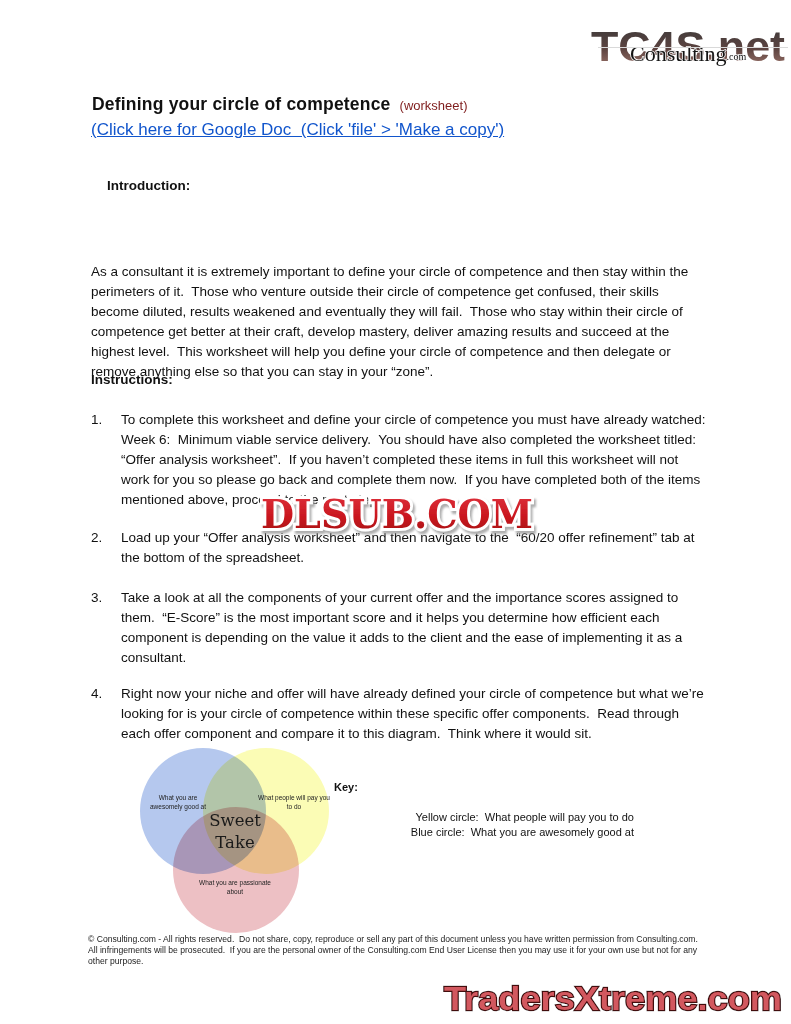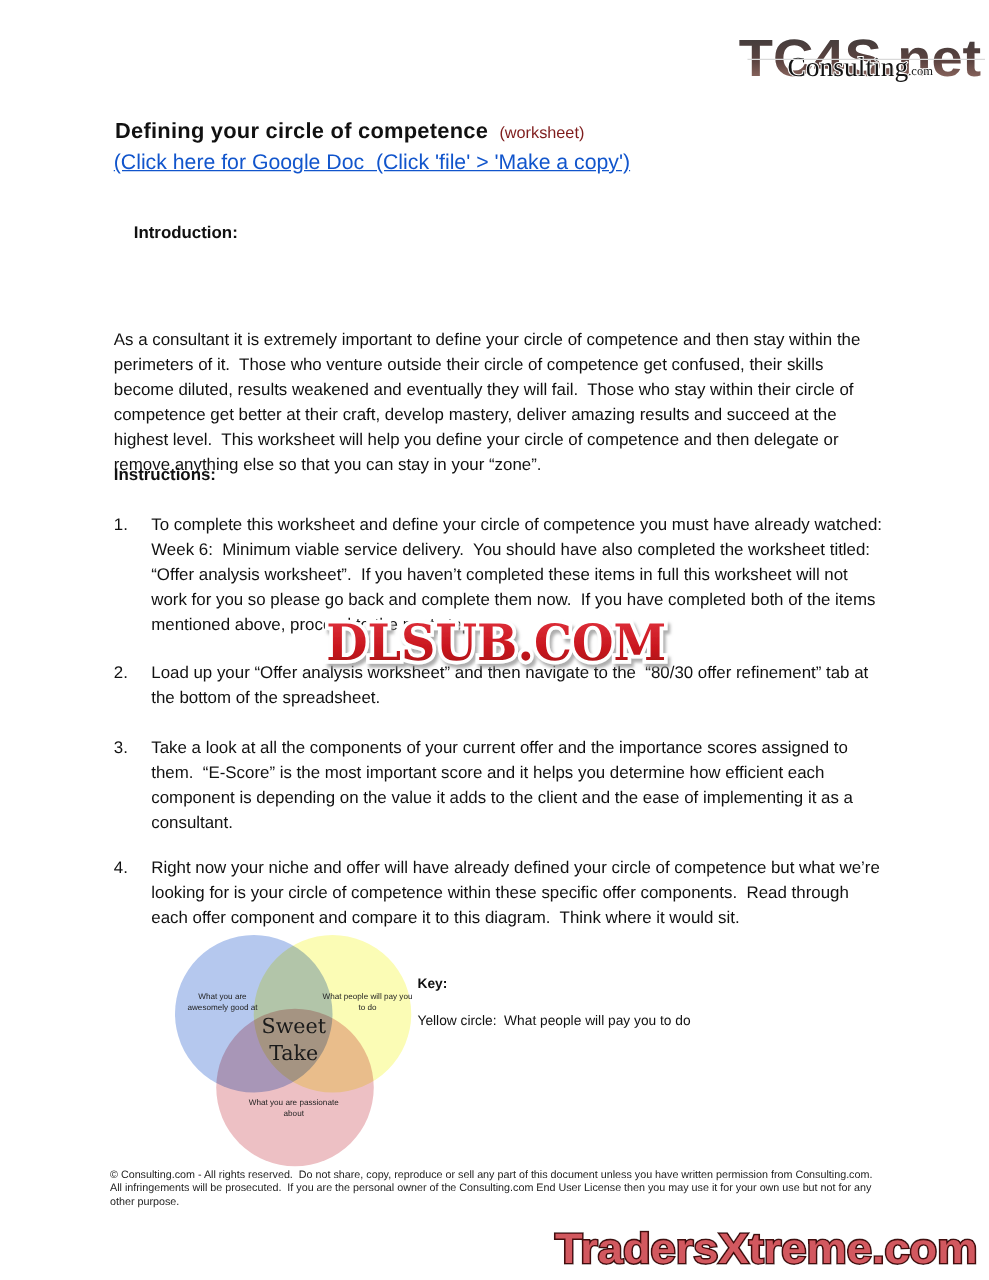--- a/index.html
+++ b/index.html
@@ -57,21 +57,21 @@
   #label-yellow { left:122px; top:48px; }
   #label-pink   { left:63px; top:133px; }
   #sweet-spot {
     position:absolute; left:57px; top:64px; width:84px; text-align:center;
     font-family:"DejaVu Serif", serif; font-size:16.5px; line-height:22px; color:#1a1a1a;
   }
 
   
   #key-block { top:781px; left:334px; width:300px; }
   #key-heading { font-size:11px; font-weight:bold; margin-bottom:17px; }
-  .key-line { font-size:11px; line-height:14.5px; white-space:pre-wrap; }
+  .key-line { font-size:11px; line-height:14.5px; white-space:pre-wrap;text-align:right; }
 
   
   #footer-text {
     top:934px; left:88px; width:622px;
     font-size:8.6px; line-height:11px; color:#222; white-space:pre-wrap;
   }
 
   
   #wm-center { top:486px; left:252px; z-index:10; }
   #wm-bottom { top:974px; left:436px; z-index:10; }
@@ -103,21 +103,21 @@
 <div class="abs" id="intro-body">As a consultant it is extremely important to define your circle of competence and then stay within the perimeters of it.  Those who venture outside their circle of competence get confused, their skills become diluted, results weakened and eventually they will fail.  Those who stay within their circle of competence get better at their craft, develop mastery, deliver amazing results and succeed at the highest level.  This worksheet will help you define your circle of competence and then delegate or remove anything else so that you can stay in your “zone”.</div>
 
 <div class="abs section-heading" id="instructions-heading">Instructions:</div>
 
 <div class="abs list-item" id="item-1">
   <div class="list-num">1.</div>
   <div class="list-text">To complete this worksheet and define your circle of competence you must have already watched: Week 6:  Minimum viable service delivery.  You should have also completed the worksheet titled:  “Offer analysis worksheet”.  If you haven’t completed these items in full this worksheet will not work for you so please go back and complete them now.  If you have completed both of the items mentioned above, proceed to the next step.</div>
 </div>
 <div class="abs list-item" id="item-2">
   <div class="list-num">2.</div>
-  <div class="list-text">Load up your “Offer analysis worksheet” and then navigate to the  “80/30 offer refinement” tab at the bottom of the spreadsheet.</div>
+  <div class="list-text">Load up your “Offer analysis worksheet” and then navigate to the  “60/20 offer refinement” tab at the bottom of the spreadsheet.</div>
 </div>
 <div class="abs list-item" id="item-3">
   <div class="list-num">3.</div>
   <div class="list-text">Take a look at all the components of your current offer and the importance scores assigned to them.  “E-Score” is the most important score and it helps you determine how efficient each component is depending on the value it adds to the client and the ease of implementing it as a consultant.</div>
 </div>
 <div class="abs list-item" id="item-4">
   <div class="list-num">4.</div>
   <div class="list-text">Right now your niche and offer will have already defined your circle of competence but what we’re looking for is your circle of competence within these specific offer components.  Read through each offer component and compare it to this diagram.  Think where it would sit.</div>
 </div>
 
@@ -130,20 +130,21 @@
   <div class="venn-label" id="label-pink">What you are passionate about</div>
   <div id="sweet-spot">
     <div>Sweet</div>
     <div>Take</div>
   </div>
 </div>
 
 <div class="abs" id="key-block">
   <div id="key-heading">Key:</div>
   <div class="key-line">Yellow circle:  What people will pay you to do</div>
+  <div class="key-line">Blue circle:  What you are awesomely good at</div>
 </div>
 
 <div class="abs" id="footer-text">© Consulting.com - All rights reserved.  Do not share, copy, reproduce or sell any part of this document unless you have written permission from Consulting.com.  All infringements will be prosecuted.  If you are the personal owner of the Consulting.com End User License then you may use it for your own use but not for any other purpose.</div>
 
 <div class="abs" id="wm-center">
   <svg width="290" height="56" viewBox="0 0 290 56">
     <defs>
       <linearGradient id="wmRed" x1="0" y1="0" x2="0" y2="1">
         <stop offset="0%" stop-color="#e23540"></stop>
         <stop offset="60%" stop-color="#c8151d"></stop>

